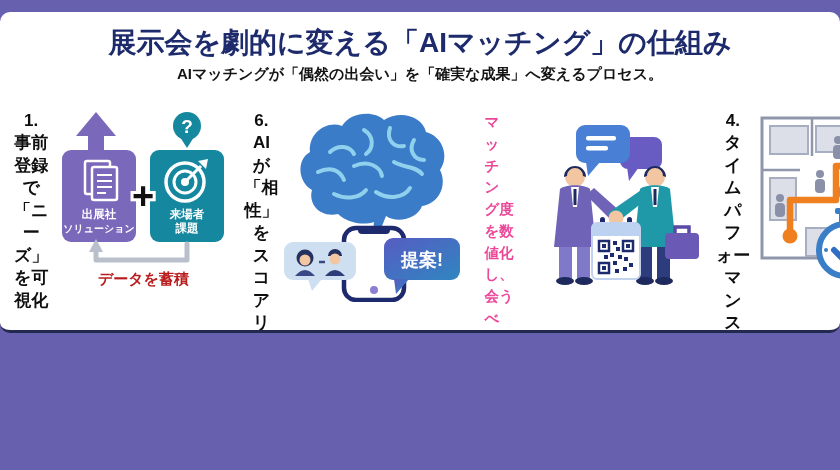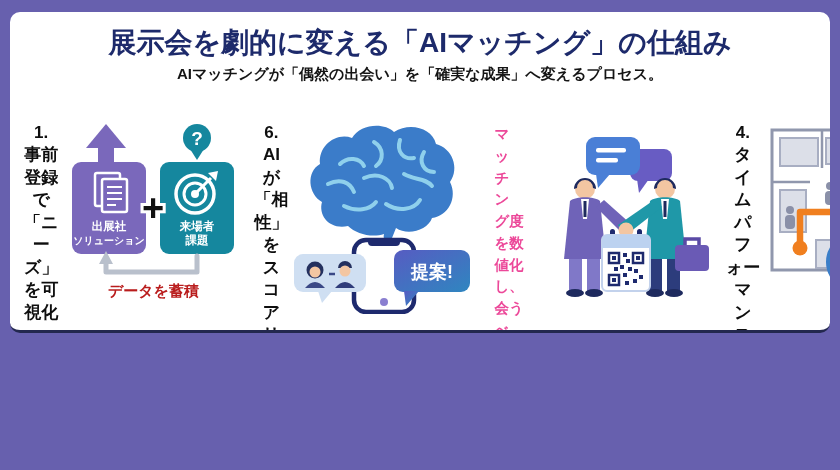--- a/index.html
+++ b/index.html
@@ -1,23 +1,23 @@
 <!DOCTYPE html>
 <html><head>
 <meta charset="utf-8">
 <style>
   html,body{margin:0;padding:0;background:#6760ae;}
   *{box-sizing:border-box;}
   body{font-family:"Liberation Sans","DejaVu Sans",sans-serif;}
-  .frame{width:840px;height:348px;background:#6760ae;padding:12px 10px 15px;}
+  .frame{width:840px;height:348px;background:#6760ae;padding:12px 0 15px;}
   .card{background:#ffffff;width:100%;height:100%;border-radius:10px;
         border-bottom:3px solid #23284f;padding-top:13px;overflow:hidden;}
   .title{margin:0;text-align:center;font-size:28px;font-weight:800;
          color:#1d2a6b;letter-spacing:0px;line-height:1.25;}
-  .subtitle{margin:5px 0 12px;text-align:center;font-size:15px;font-weight:700;
+  .subtitle{margin:5px 0 0;text-align:center;font-size:15px;font-weight:700;
             color:#141414;}
   .columns{display:grid;grid-template-columns:repeat(4,1fr);gap:6px;
            padding:26px 14px 0;}
   .col{display:flex;flex-direction:row;}
   .step-title{font-size:17px;font-weight:800;color:#0e0e0e;text-align:center;
               line-height:1.32;white-space:pre-line;height:48px;margin:0;}
   .illo{height:196px;display:flex;flex-direction:column;align-items:center;
         justify-content:flex-start;width:100%;}
   .loop-caption{font-size:15px;font-weight:800;color:#b91c1c;text-align:center;
                 margin-top:2px;white-space:pre-line;}

